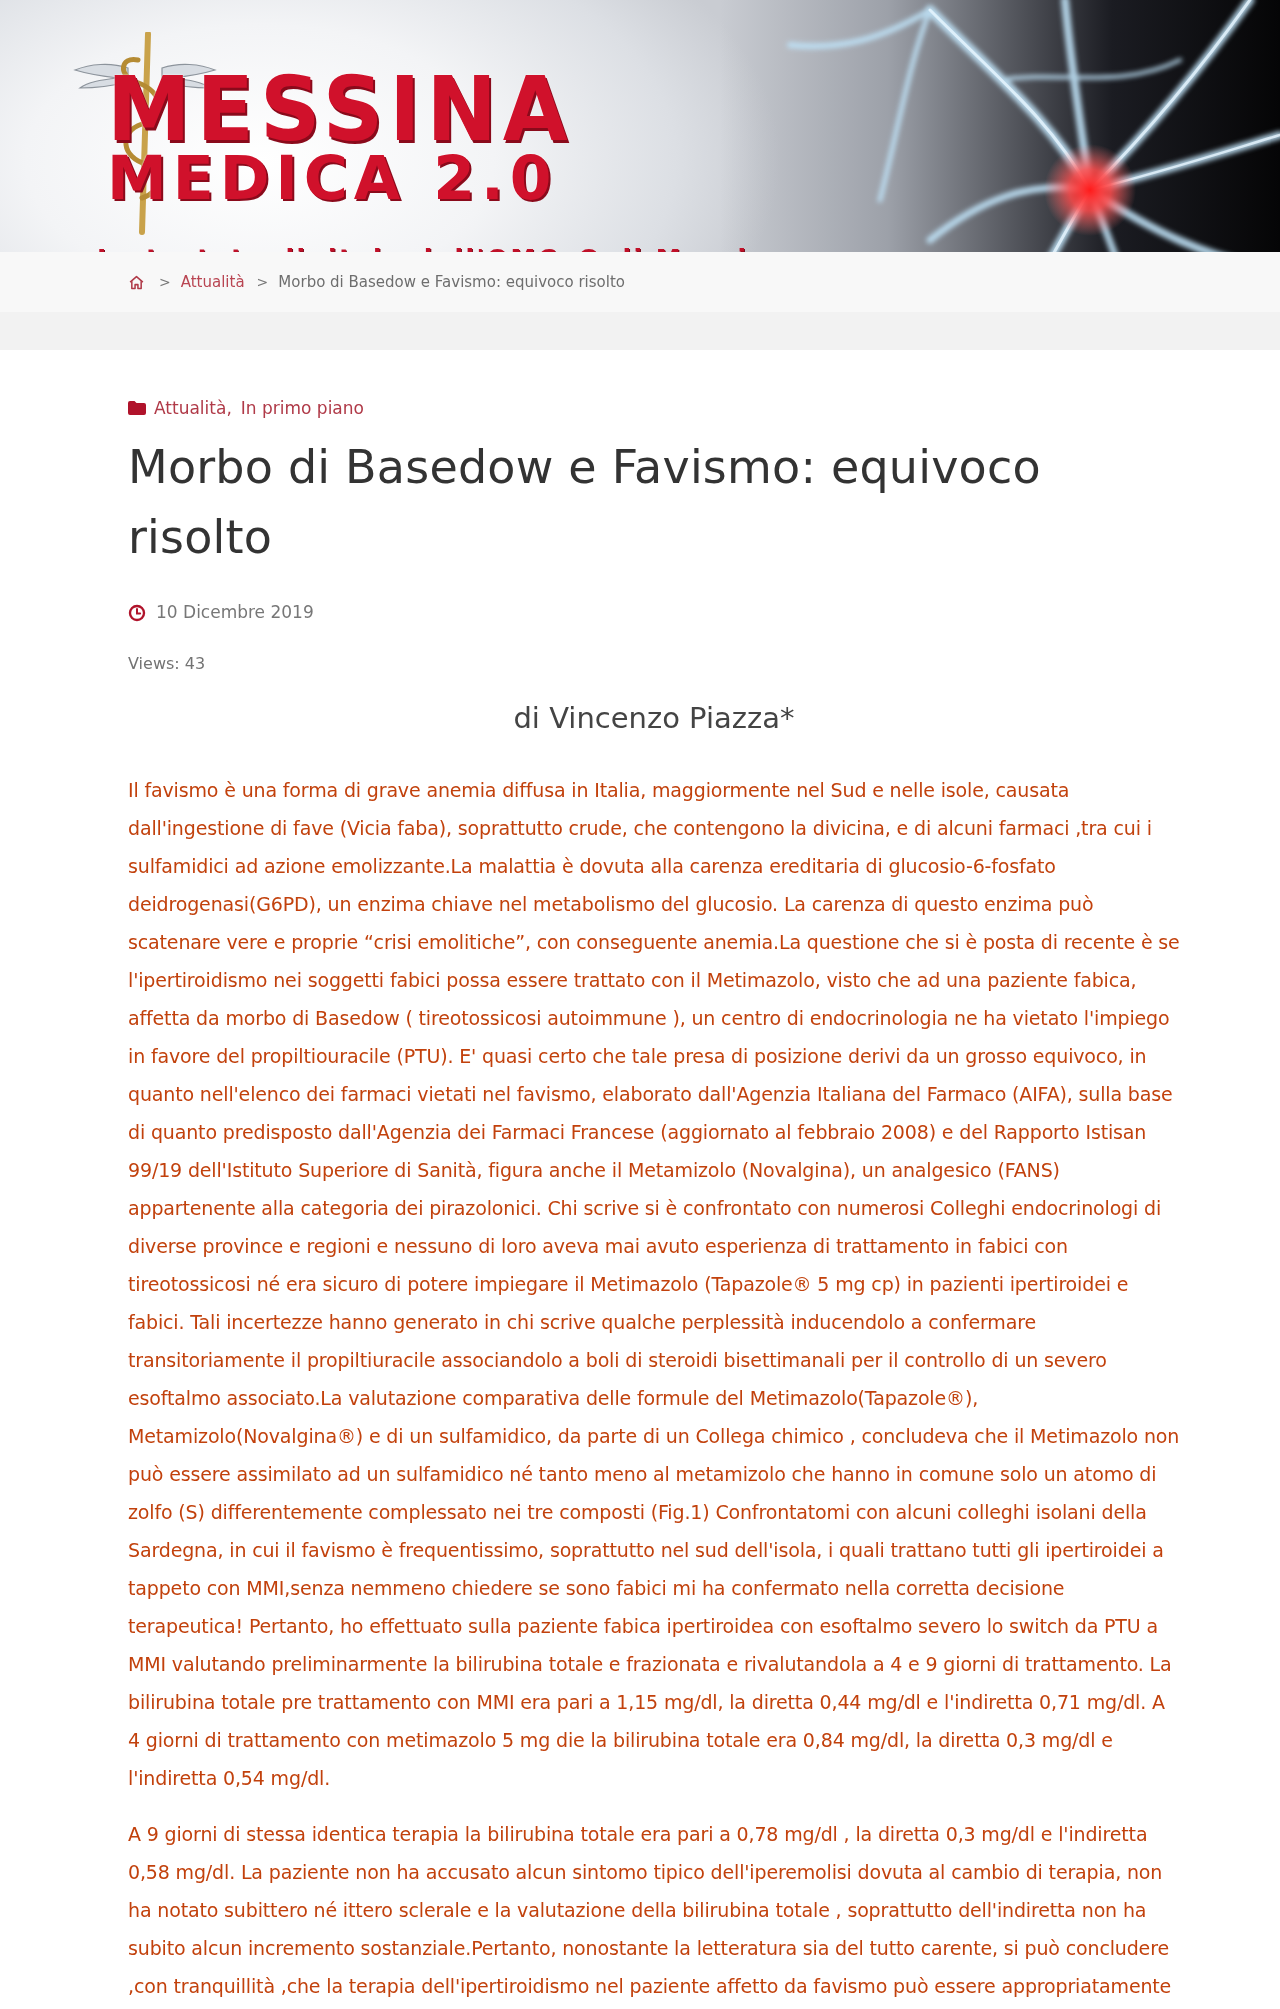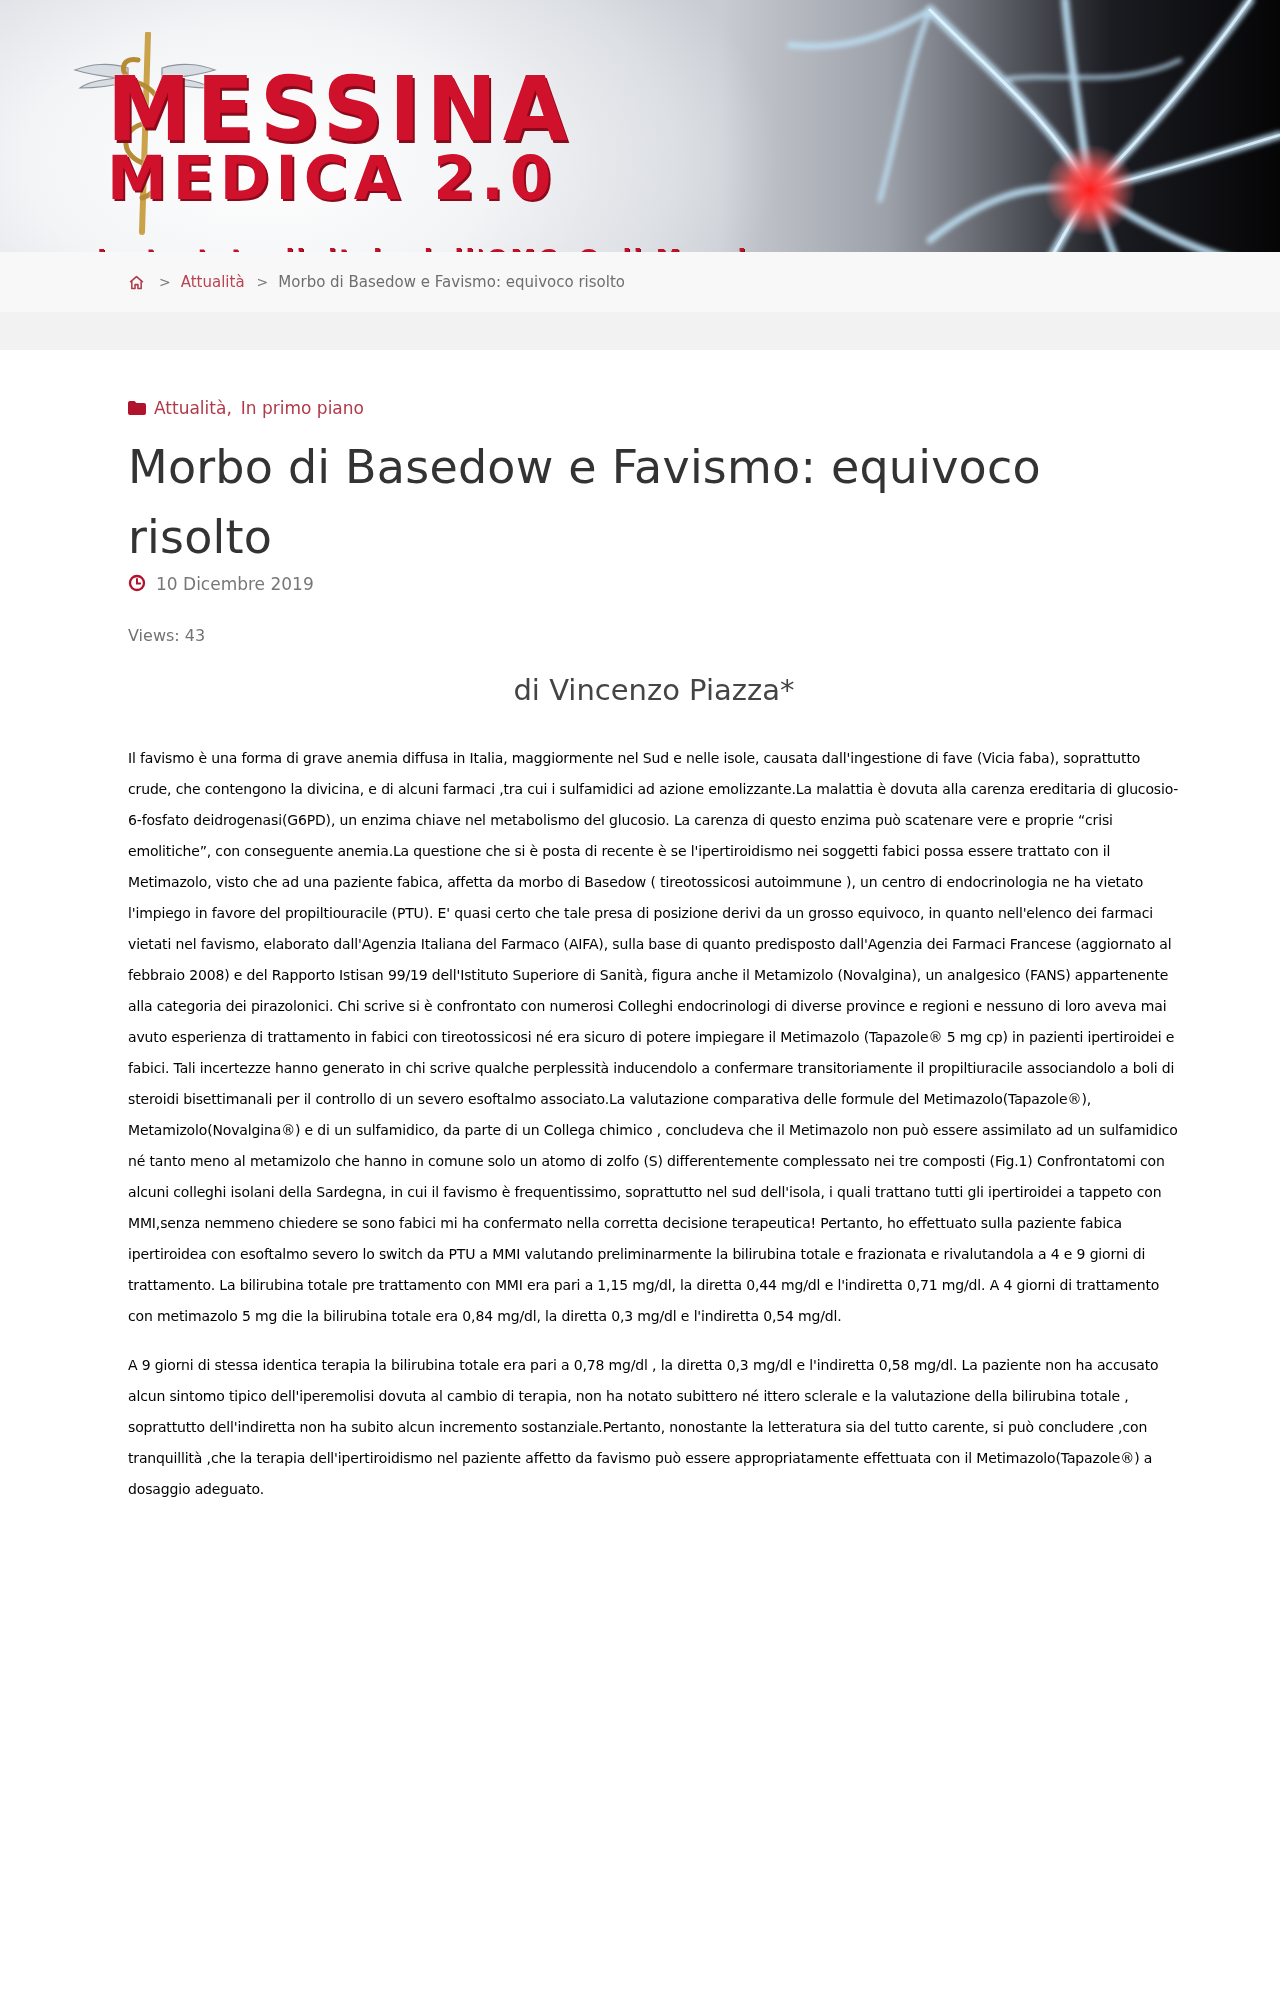--- a/index.html
+++ b/index.html
@@ -46,27 +46,27 @@
   
   .article { padding-left: 128px; width: 1280px; padding-right: 100px; }
   .categories { margin-top: 48px; display: flex; align-items: center; font-size: 17px; color: #b03a48; }
   .categories .folder { width: 18px; height: 14px; margin-right: 8px; }
   .categories .cat { color: #b03a48; }
   .categories .comma { margin-right: 9px; }
   .title {
     margin-top: 14px; font-size: 46px; font-weight: normal; color: #333;
     line-height: 70px; width: 940px; letter-spacing: 0.2px;
   }
-  .date { margin-top: 2px; display: flex; align-items: flex-start; font-size: 17px; color: #777; }
+  .date { margin-top: 30px; display: flex; align-items: flex-end; font-size: 17px; color: #777; }
   .date .clock { width: 18px; height: 18px; margin-right: 10px; }
   .views { margin-top: 32px; font-size: 16px; color: #737373; }
   .author { margin-top: 28px; font-size: 29px; color: #444; font-weight: normal; text-align: center; }
   .body-text { margin-top: 36px; width: 1052px; }
   .body-text p {
-    font-size: 14px; line-height: 31px; color: #000000; letter-spacing: -0.15px;
+    font-size: 19px; line-height: 38px; color: #c2410c; letter-spacing: -0.15px;
   }
   .body-text p + p { margin-top: 18px; }
 </style>
 </head>
 <body>
 
 <header class="banner">
   <div class="dark-side"></div>
   <svg class="neurons" width="1280" height="296" viewBox="0 0 1280 296">
     <defs>

